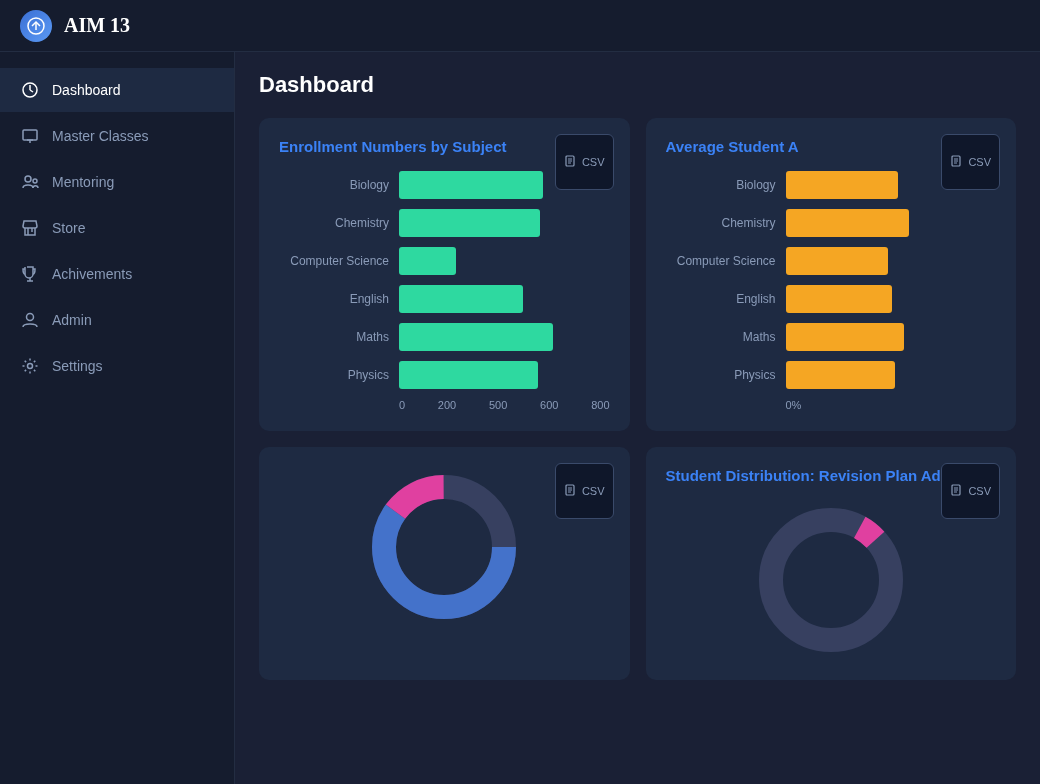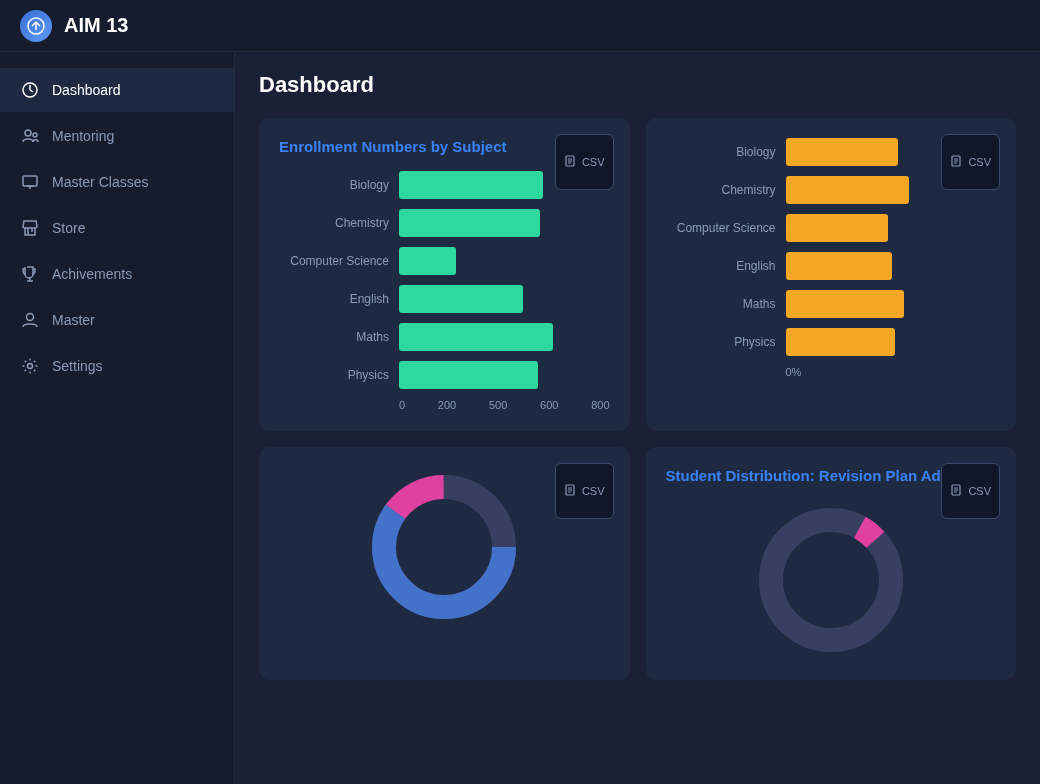--- a/index.html
+++ b/index.html
@@ -7,20 +7,21 @@
 
     
     .topnav {
       background: #151c2e;
       height: 52px;
       display: flex;
       align-items: center;
       padding: 0 20px;
       border-bottom: 1px solid #232d42;
       flex-shrink: 0;
+      font-family: Liberation Serif, serif;
     }
     .logo-circle {
       width: 32px; height: 32px;
       border-radius: 50%;
       background: linear-gradient(135deg, #3b6fd4, #5b9af5);
       display: flex; align-items: center; justify-content: center;
       font-size: 14px; font-weight: bold; color: #fff;
       margin-right: 12px;
       flex-shrink: 0;
     }
@@ -208,38 +209,38 @@
           <path d="M9 9 L9 4" stroke="currentColor" stroke-width="1.5"></path>
           <path d="M9 9 L12 11" stroke="currentColor" stroke-width="1.5"></path>
         </svg>
       </span>
       <span>Dashboard</span>
     </div>
 
     <div class="sidebar-item">
       <span class="sidebar-icon">
         <svg width="18" height="18" viewBox="0 0 18 18" fill="none" stroke="currentColor" stroke-width="1.5">
+          <rect x="2" y="3" width="14" height="10" rx="1"></rect>
+          <line x1="6" y1="13" x2="12" y2="13"></line>
+          <line x1="9" y1="13" x2="9" y2="16"></line>
+        </svg>
+      </span>
+      <span>Master Classes</span>
+    </div>
+
+    <div class="sidebar-item">
+      <span class="sidebar-icon">
+        <svg width="18" height="18" viewBox="0 0 18 18" fill="none" stroke="currentColor" stroke-width="1.5">
           <circle cx="7" cy="6" r="3"></circle>
           <path d="M2 15 C2 11 12 11 12 15"></path>
           <circle cx="14" cy="8" r="2"></circle>
           <path d="M12 15 C12 12 17 12 17 15"></path>
         </svg>
       </span>
       <span>Mentoring</span>
-    </div>
-
-    <div class="sidebar-item">
-      <span class="sidebar-icon">
-        <svg width="18" height="18" viewBox="0 0 18 18" fill="none" stroke="currentColor" stroke-width="1.5">
-          <rect x="2" y="3" width="14" height="10" rx="1"></rect>
-          <line x1="6" y1="13" x2="12" y2="13"></line>
-          <line x1="9" y1="13" x2="9" y2="16"></line>
-        </svg>
-      </span>
-      <span>Master Classes</span>
     </div>
 
 
     <div class="sidebar-item">
       <span class="sidebar-icon">
         <svg width="18" height="18" viewBox="0 0 18 18" fill="none" stroke="currentColor" stroke-width="1.5">
           <path d="M3 2 L15 2 L16 7 C16 8.1 15.1 9 14 9 L4 9 C2.9 9 2 8.1 2 7 Z"></path>
           <path d="M4 9 L4 16 L14 16 L14 9"></path>
           <line x1="7" y1="9" x2="7" y2="16"></line>
           <line x1="11" y1="9" x2="11" y2="13"></line>
@@ -261,21 +262,21 @@
       <span>Achivements</span>
     </div>
 
     <div class="sidebar-item">
       <span class="sidebar-icon">
         <svg width="18" height="18" viewBox="0 0 18 18" fill="none" stroke="currentColor" stroke-width="1.5">
           <circle cx="9" cy="6" r="3.5"></circle>
           <path d="M2 16 C2 12 16 12 16 16"></path>
         </svg>
       </span>
-      <span>Master</span>
+      <span>Admin</span>
     </div>
 
     <div class="sidebar-item">
       <span class="sidebar-icon">
         <svg width="18" height="18" viewBox="0 0 18 18" fill="none" stroke="currentColor" stroke-width="1.5">
           <circle cx="9" cy="9" r="2.5"></circle>
           <path d="M9 1.5 L9 3.5 M9 14.5 L9 16.5 M1.5 9 L3.5 9 M14.5 9 L16.5 9 M3.7 3.7 L5.1 5.1 M12.9 12.9 L14.3 14.3 M14.3 3.7 L12.9 5.1 M5.1 12.9 L3.7 14.3" stroke-width="1.5"></path>
         </svg>
       </span>
       <span>Settings</span>
@@ -342,20 +343,21 @@
         <div class="bar-axis">
           <span>0</span>
           <span>200</span>
           <span>500</span>
           <span>600</span>
           <span>800</span>
         </div>
       </div>
 
       <div class="card card-right">
+        <div class="card-title">Average Student A</div>
         <button class="csv-btn">
           <svg width="14" height="14" viewBox="0 0 14 14" fill="currentColor">
               <rect x="2" y="1" width="8" height="10" rx="1" fill="none" stroke="currentColor" stroke-width="1.2"></rect>
               <line x1="4" y1="4" x2="8" y2="4" stroke="currentColor" stroke-width="1"></line>
               <line x1="4" y1="6" x2="8" y2="6" stroke="currentColor" stroke-width="1"></line>
               <line x1="4" y1="8" x2="7" y2="8" stroke="currentColor" stroke-width="1"></line>
             </svg>
           <span>CSV</span>
         </button>
 

